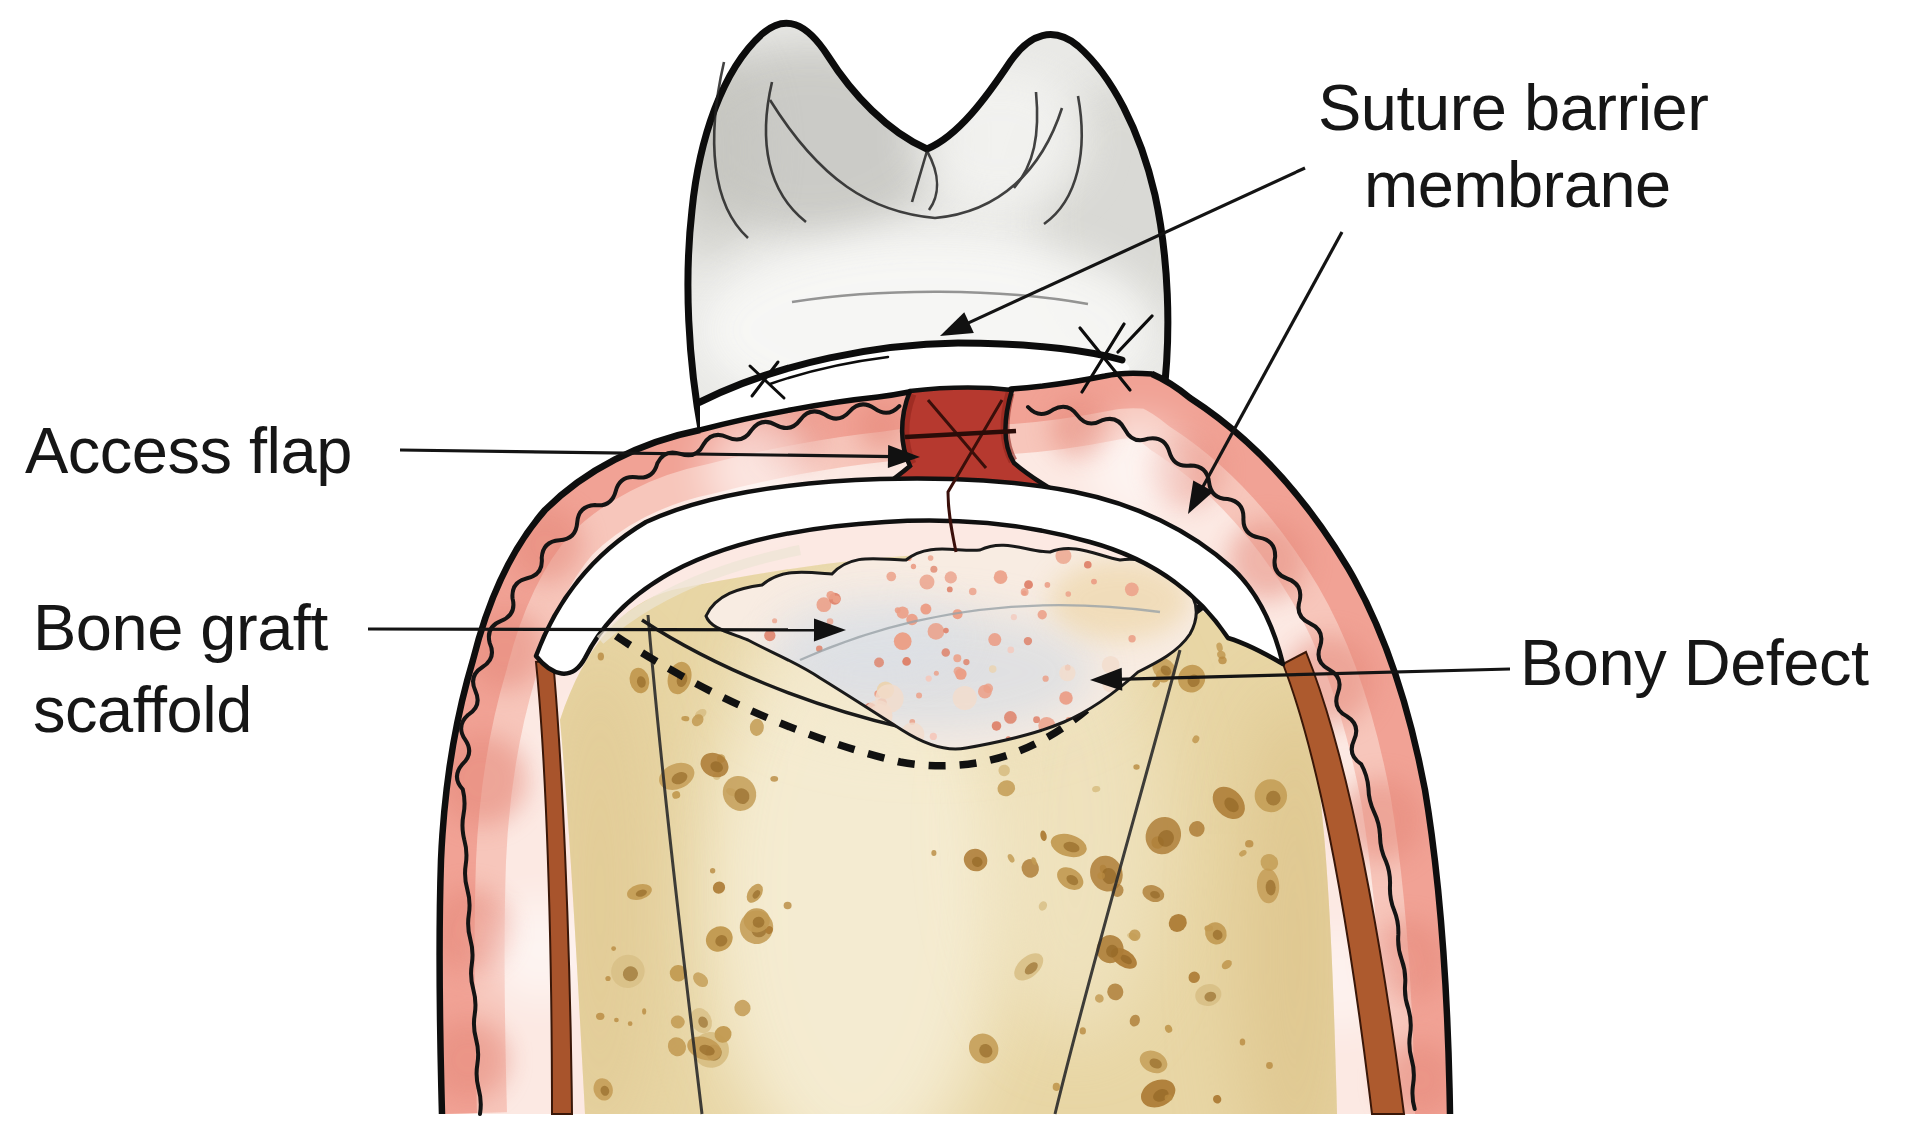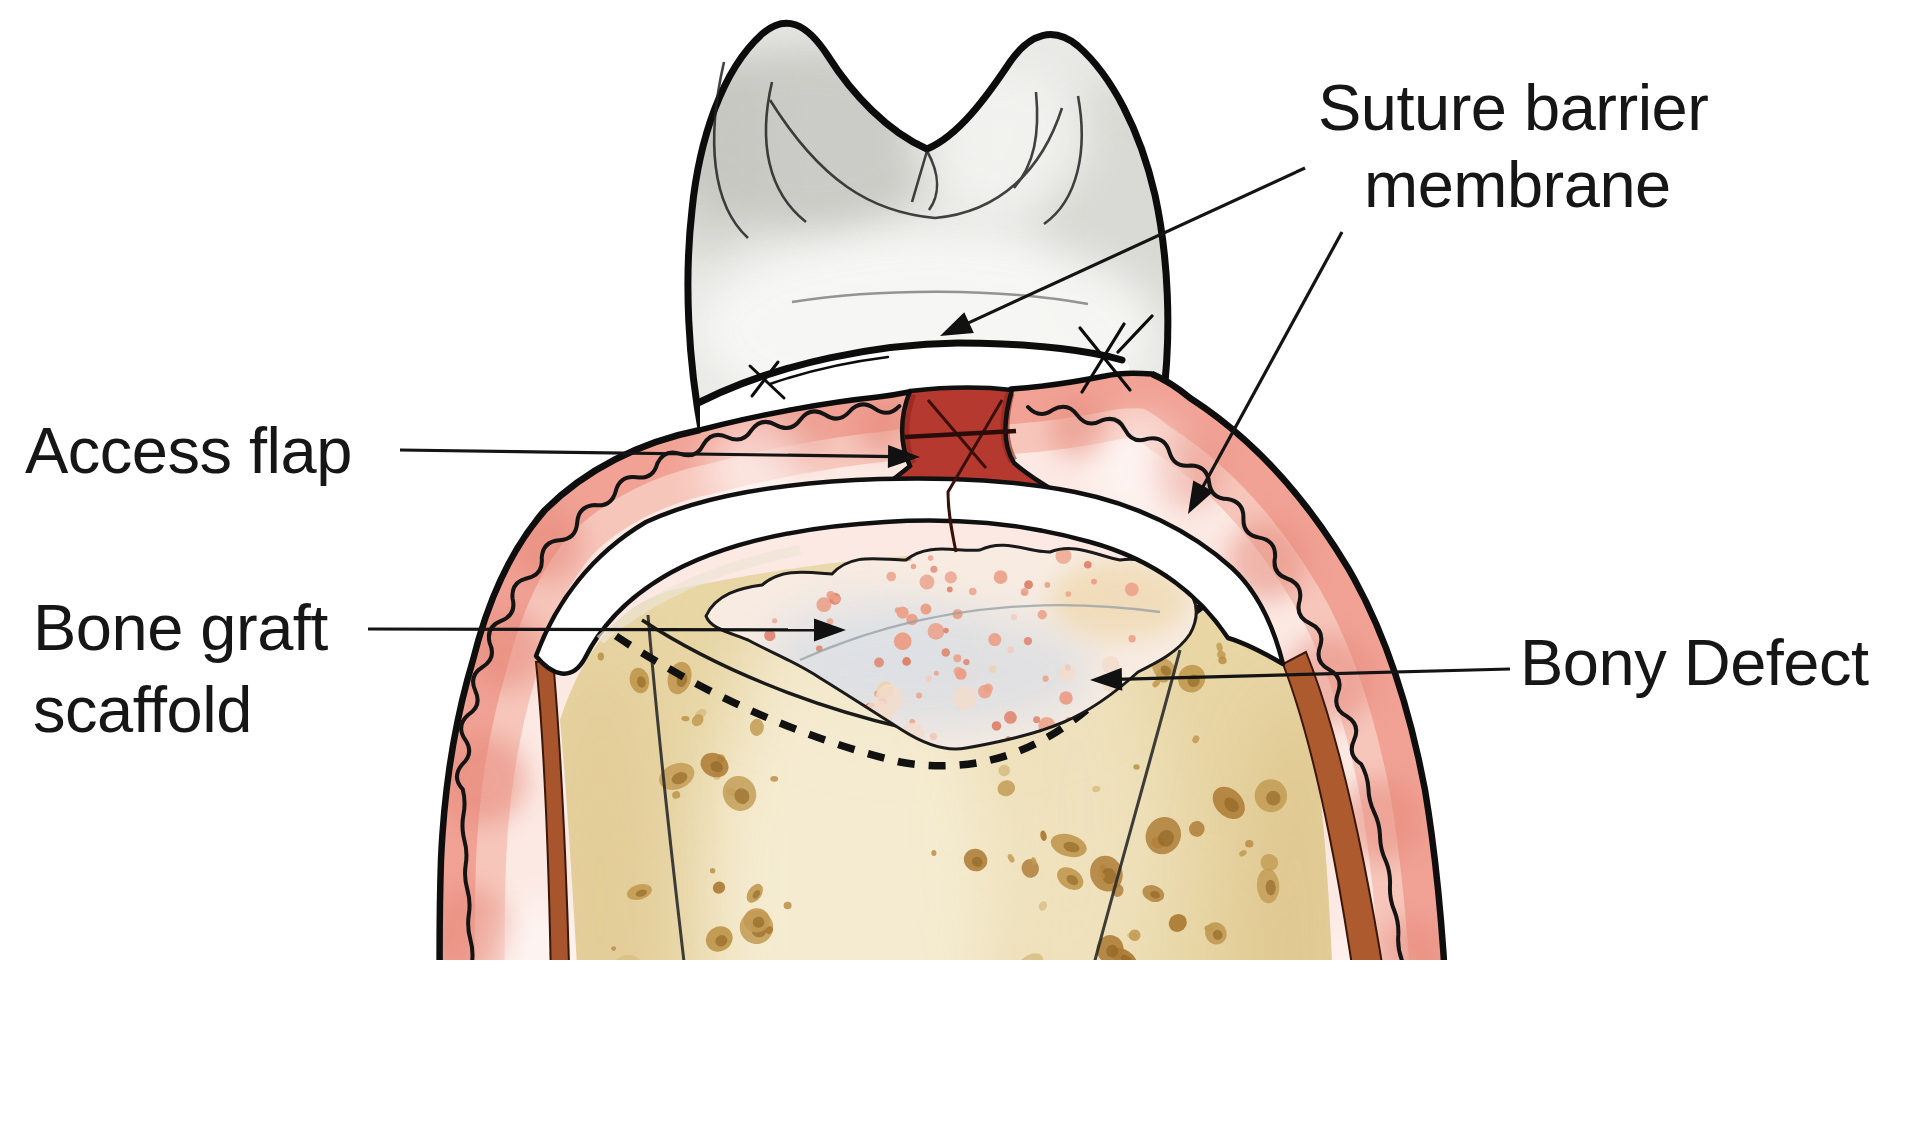--- a/index.html
+++ b/index.html
@@ -1,16 +1,16 @@
 <!DOCTYPE html>
 <html><head>
 <meta charset="utf-8">
 <style>
   html,body{margin:0;padding:0;background:#ffffff;}
-  .stage{position:relative;width:1920px;height:960px;background:#fff;overflow:hidden;
+  .stage{position:relative;width:1920px;height:1133px;background:#fff;overflow:hidden;
          font-family:"Liberation Sans",sans-serif;text-align:center;}
   svg{position:absolute;left:0;top:0;}
   text{font-family:"Liberation Sans",sans-serif;font-size:65px;fill:#161616;letter-spacing:-0.5px;}
 </style>
 </head>
 <body>
 
 <div class="stage">
 <svg width="1920" height="1133" viewBox="0 0 1920 1133">
   <defs>

